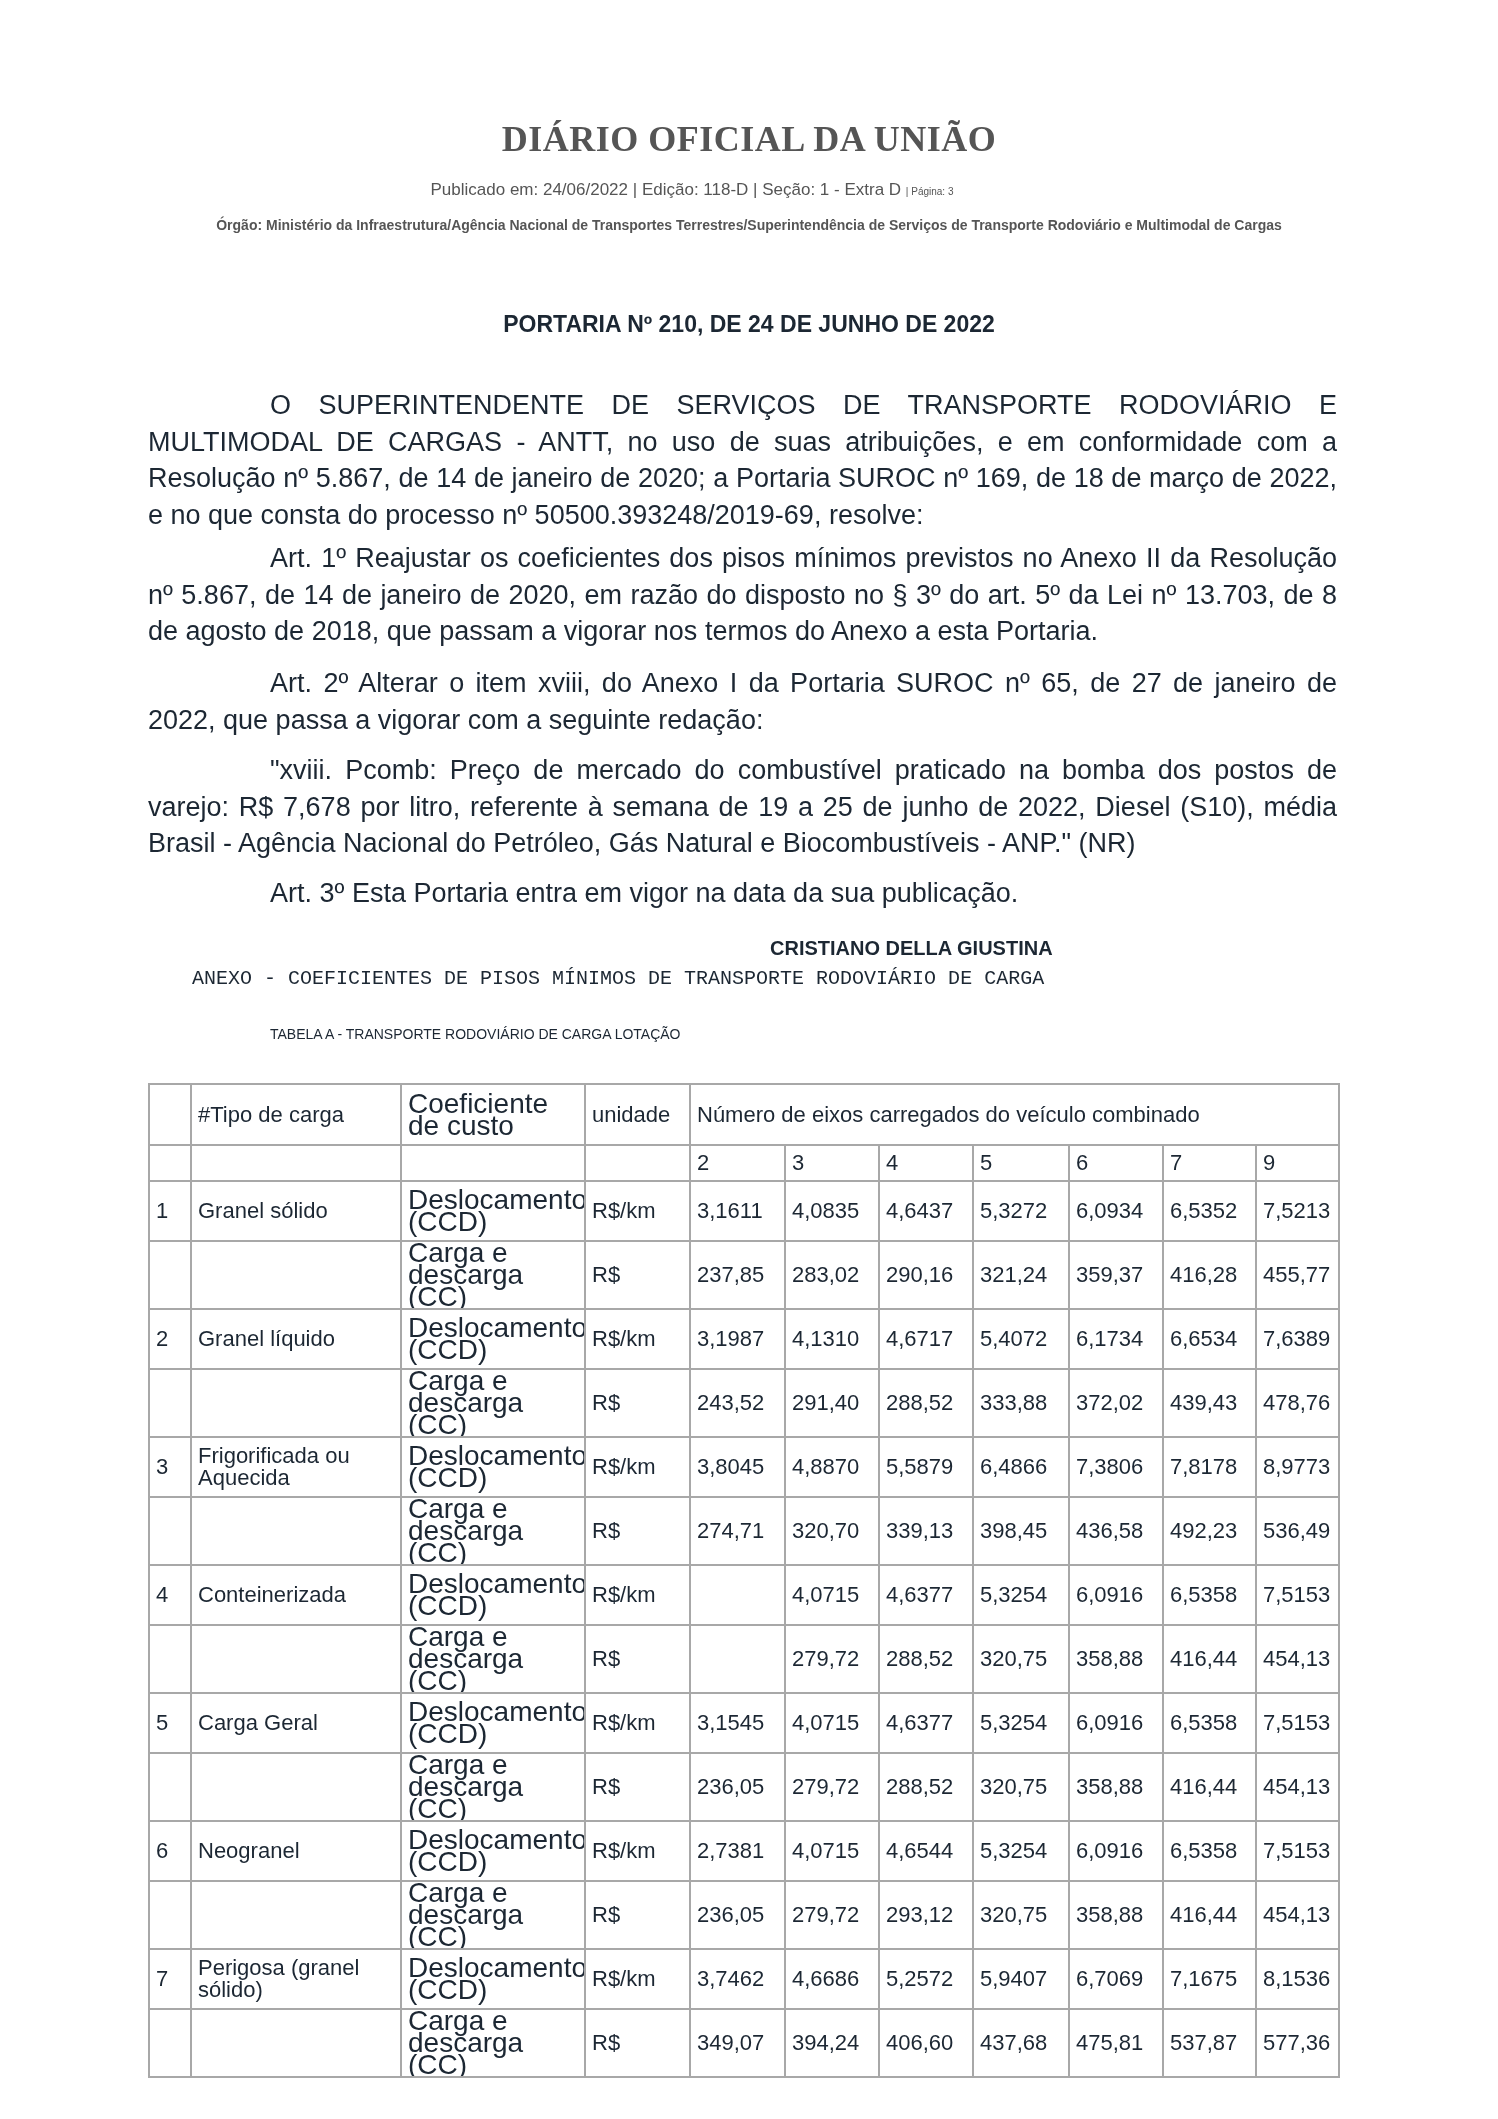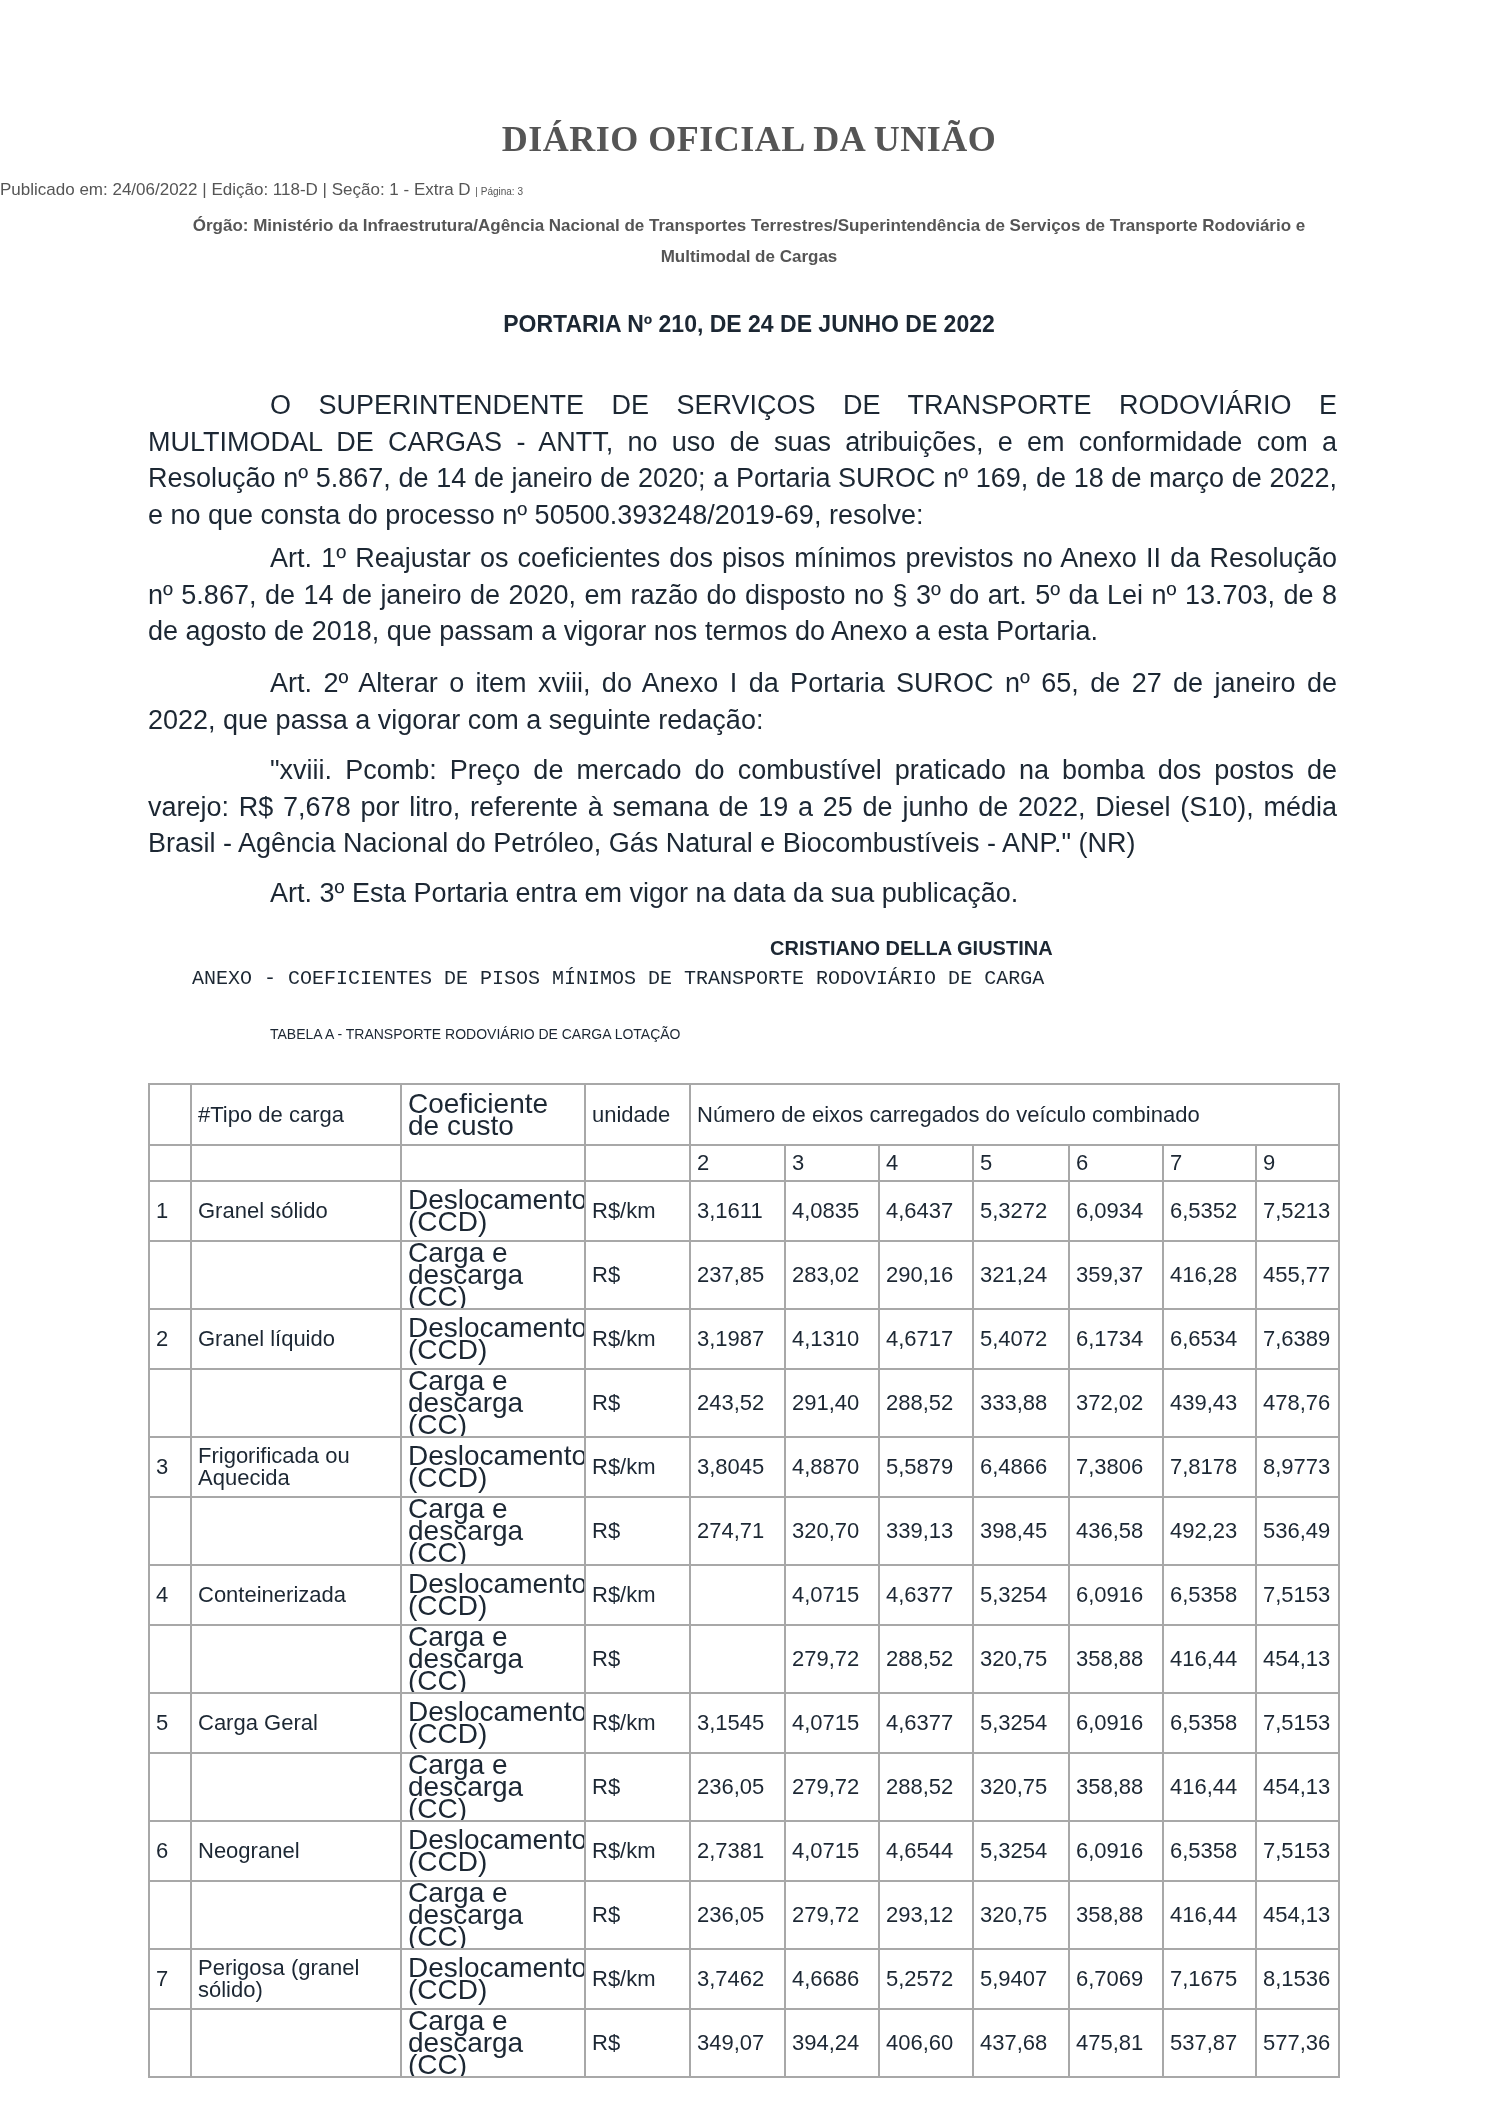--- a/index.html
+++ b/index.html
@@ -1,25 +1,25 @@
 <!DOCTYPE html>
 <html><head>
 <meta charset="utf-8">
 <style>
   html, body { margin: 0; padding: 0; background: #ffffff; }
   body { width: 1498px; height: 2119px; position: relative; overflow: hidden;
          font-family: "DejaVu Sans", sans-serif; color: #1c2733; }
   .masthead { position: absolute; top: 118px; left: 0; width: 1498px; text-align: center;
               font-family: "Liberation Serif", serif; font-weight: bold; font-size: 36px;
               color: #555555; letter-spacing: 0.5px; }
-  .publine { position: absolute; top: 180px; left: 0; width: 1384px; text-align: left;
+  .publine { position: absolute; top: 180px; left: 0; width: 1384px; text-align: center;
              font-family: "Liberation Sans", sans-serif; font-size: 17px; color: #555555; }
   .publine .pg { font-size: 10px; }
   .orgao { position: absolute; top: 210px; left: 160px; width: 1178px; text-align: center;
-           font-family: "Liberation Sans", sans-serif; font-weight: bold; font-size: 17px;
+           font-family: "Liberation Sans", sans-serif; font-weight: bold; font-size: 14px;
            color: #555555; line-height: 31px; }
   .portaria-title { position: absolute; top: 311px; left: 0; width: 1498px; text-align: center;
                     font-family: "Liberation Sans", sans-serif; font-weight: bold; font-size: 23px;
                     color: #1c2733; }
   .body-text { position: absolute; left: 148px; width: 1189px;
                font-family: "Liberation Sans", sans-serif; font-size: 27px; line-height: 36.5px;
                color: #1c2733; text-align: justify; }
   .body-text p { margin: 0; text-indent: 122px; }
   #p1 { top: 387px; }
   #p2 { top: 540px; }

